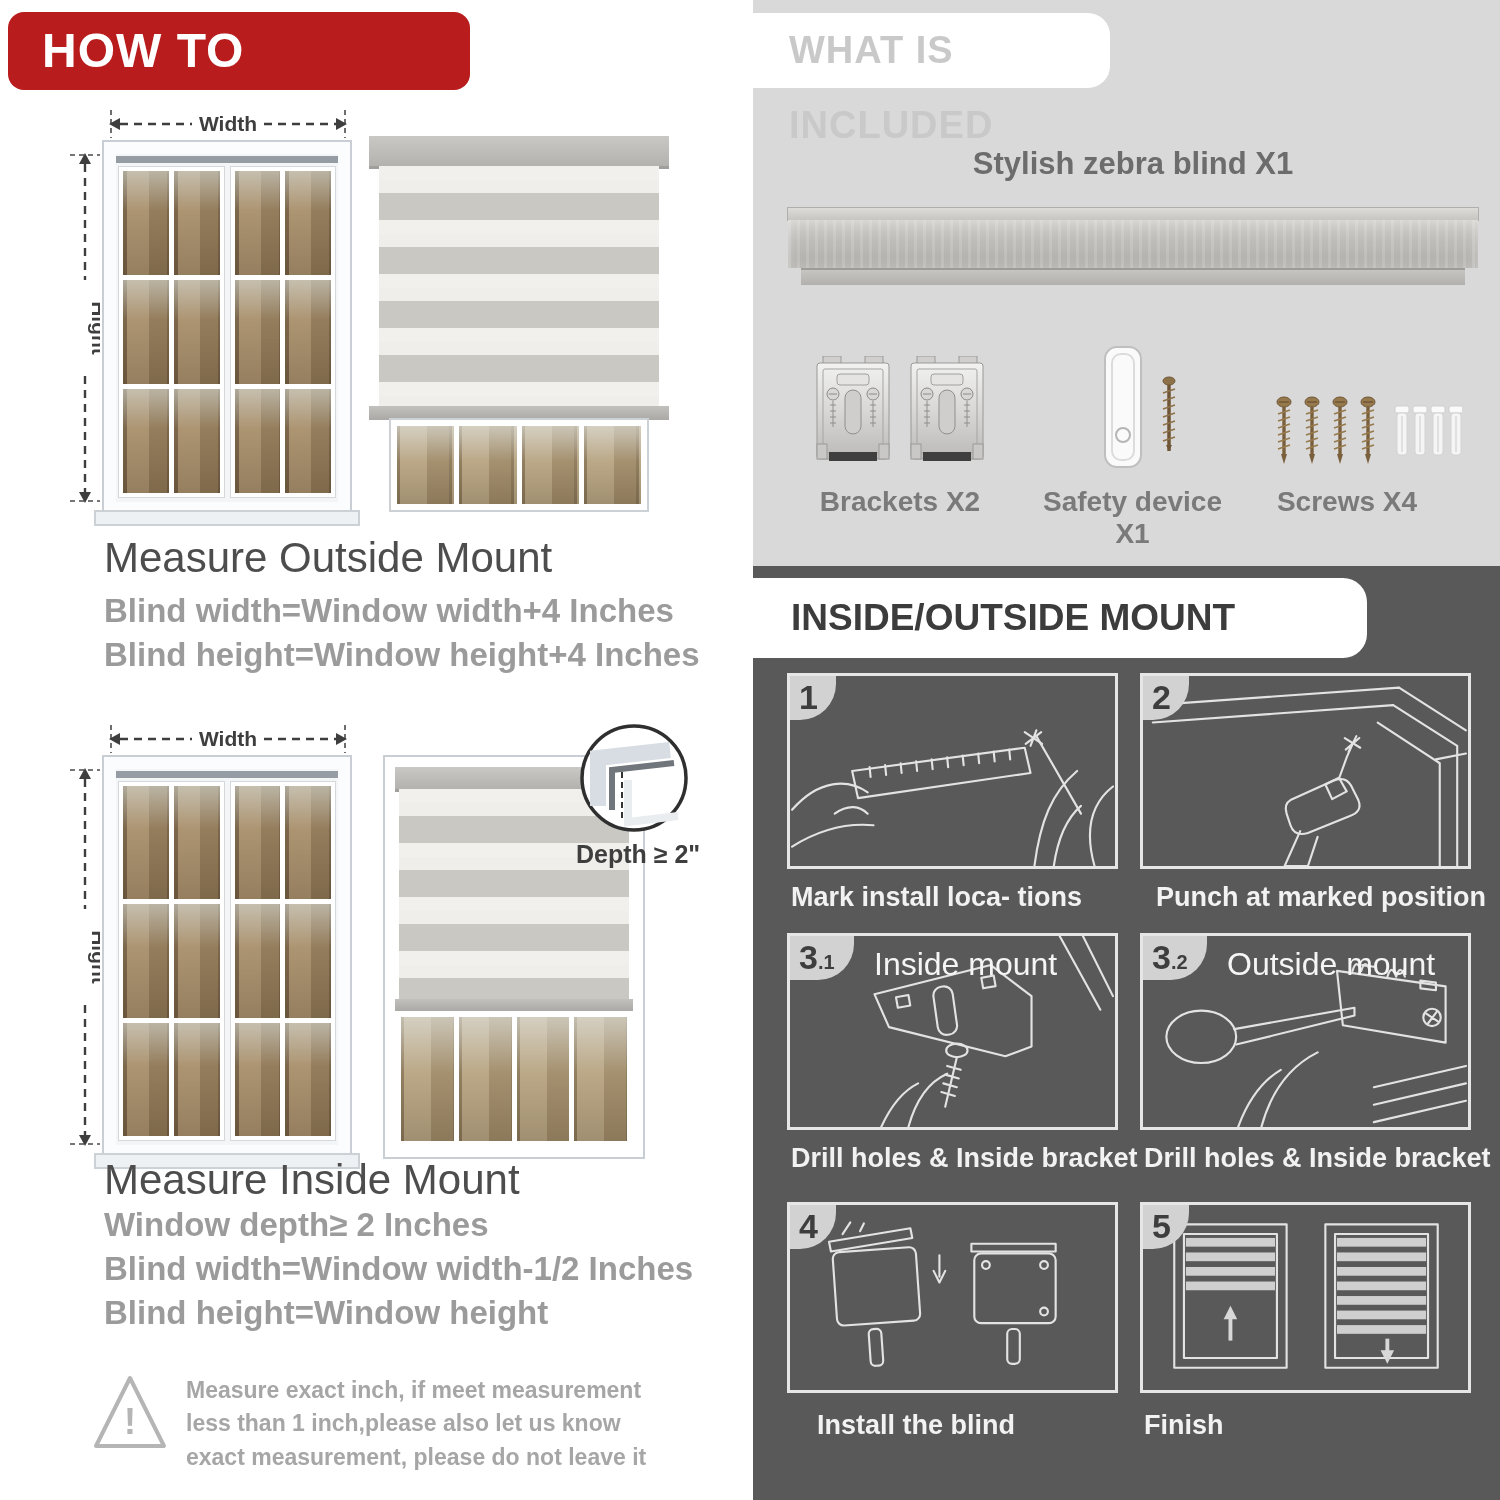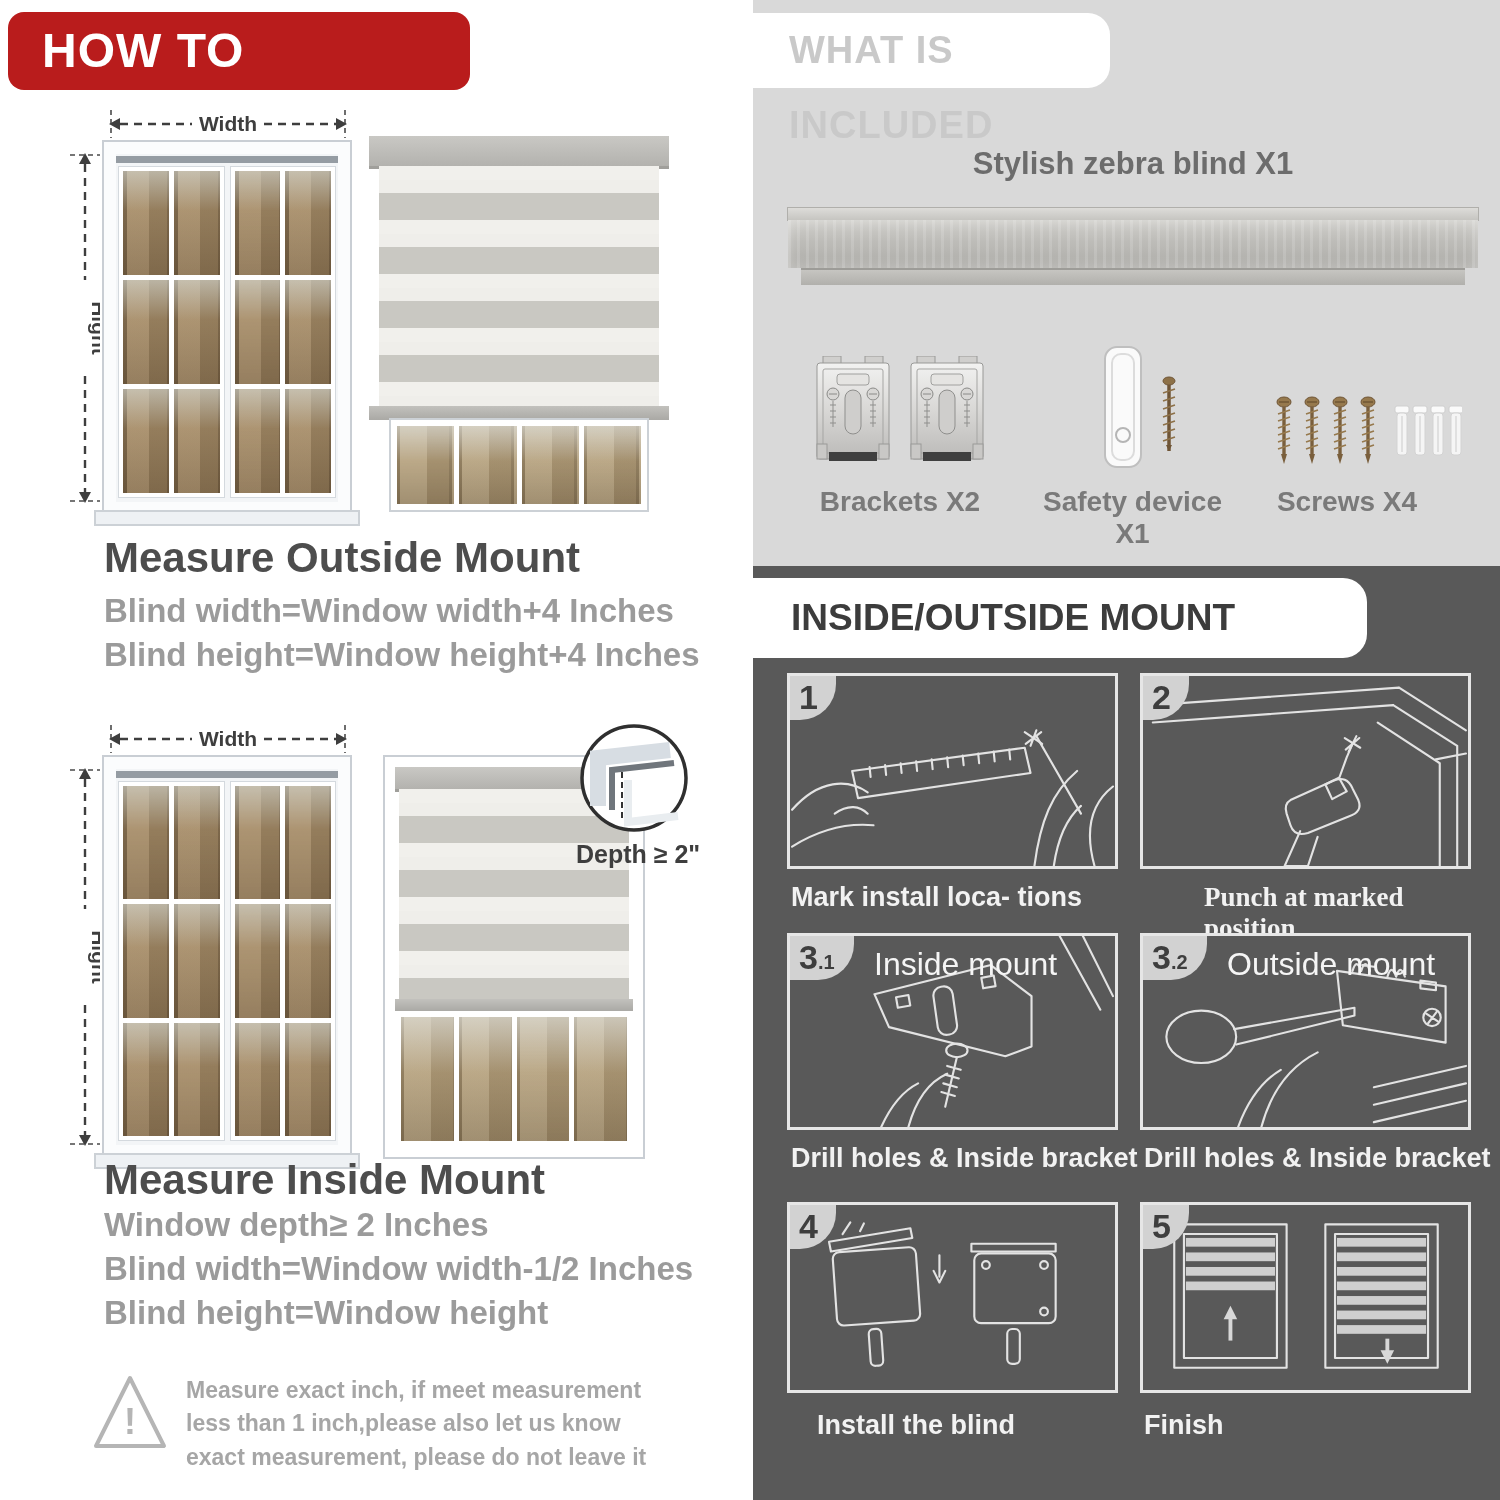--- a/index.html
+++ b/index.html
@@ -4,21 +4,21 @@
 <style>
   html,body{margin:0;padding:0;background:#ffffff;}
   #canvas{position:relative;width:1500px;height:1500px;overflow:hidden;
           font-family:"Liberation Sans","DejaVu Sans",sans-serif;background:#ffffff;}
   .abs{position:absolute;}
 
   
   .hdr-left{left:8px;top:12px;width:462px;height:78px;background:#b91c1c;border-radius:16px;
             color:#ffffff;font-weight:bold;font-size:48px;line-height:78px;padding-left:34px;box-sizing:border-box;
             letter-spacing:1px;}
-  .sec-title{font-weight:bold;font-size:42px;color:#4d4d4d;left:104px;}
+  .sec-title{font-weight:normal;font-size:42px;color:#4d4d4d;left:104px;}
   .sec-line{font-weight:bold;font-size:33px;color:#9b9b9b;left:104px;}
 
   
   .window{background:#f3f5f7;box-shadow:0 0 0 2px #c9ced4, inset 0 0 0 12px #fbfcfd;}
   .win-track{position:absolute;left:12px;right:12px;top:14px;height:7px;background:#959ca3;}
   .sashes{position:absolute;left:14px;right:14px;top:24px;bottom:16px;display:flex;gap:5px;}
   .sash{flex:1;background:#ffffff;padding:5px;box-sizing:border-box;box-shadow:inset 0 0 0 1px #d4d9de;}
   .panes{width:100%;height:100%;display:grid;grid-template-columns:1fr 1fr;grid-template-rows:1fr 1fr 1fr;gap:5px;background:#ffffff;}
   .pane{background-color:#a98f6d;
         background-image:linear-gradient(180deg, rgba(214,219,214,.6), rgba(165,150,118,.12) 38%, rgba(40,28,12,.18)),
@@ -375,21 +375,21 @@
       <path class="ln" d="M8,30 L262,12 M8,48 L256,30 M256,30 L322,72 M262,12 L331,56 M300,86 L331,80 M240,48 L304,90 M304,90 L304,196 M322,72 L322,196"></path>
       <path class="ln" d="M150,128 l44,-20 q14,-6 20,8 l6,12 q5,12 -10,17 l-42,17 q-14,4 -18,-8 l-4,-12 q-3,-10 4,-14 z"></path>
       <path class="ln" d="M160,160 l-16,36 l24,0 l10,-30 M186,112 l14,-7 l8,14 l-15,8 z M200,106 l8,-22 M208,84 l6,-14"></path>
       <path class="ln" d="M206,64 L222,74 M218,62 L210,78 M207,76 L221,64"></path>
     </svg>
     <div class="badge" style="width:46px;height:44px;">
       <span class="num">2</span>
         <span class="sub"></span>
     </div>
   </div>
-  <div class="abs caption" style="left:1204px;top:882px;font-family:Liberation Serif, serif;">Punch at marked position</div>
+  <div class="abs caption" style="left:1156px;top:882px;">Punch at marked position</div>
 
   <div class="abs step" style="left:787px;top:933px;width:331px;height:197px;">
     <svg class="draw" viewBox="0 0 331 197">
       <path class="ln" d="M300,0 L331,62 M276,0 L318,76"></path>
       <polygon class="ln" points="85,60 205,30 247,62 247,114 220,124 100,94"></polygon>
       <rect class="ln" x="148" y="52" width="20" height="50" rx="9" transform="rotate(-8 158 77)"></rect>
       <rect class="ln" x="108" y="62" width="13" height="11" transform="rotate(-10 114 67)"></rect>
       <rect class="ln" x="196" y="42" width="13" height="11" transform="rotate(-10 202 47)"></rect>
       <ellipse class="ln" cx="170" cy="118" rx="11" ry="7"></ellipse>
       <path class="ln" d="M170,125 L158,176 M160,134 l14,4 M158,143 l14,4 M156,152 l14,4 M154,161 l14,4"></path>

